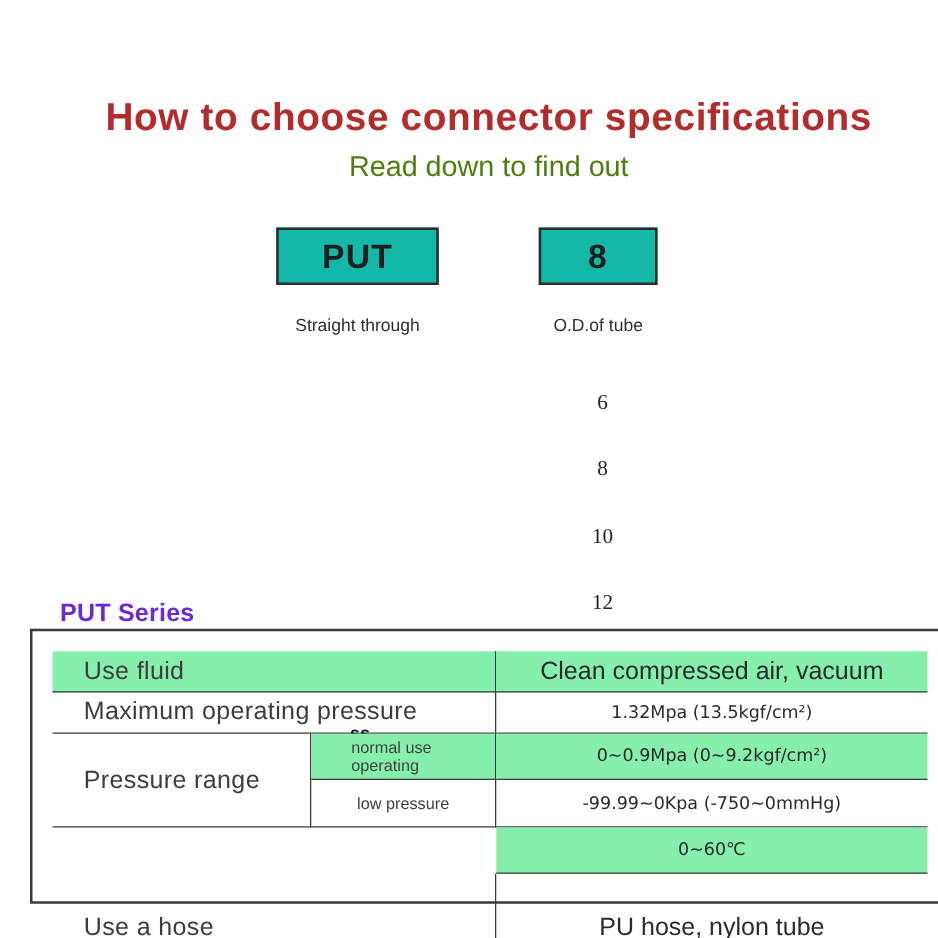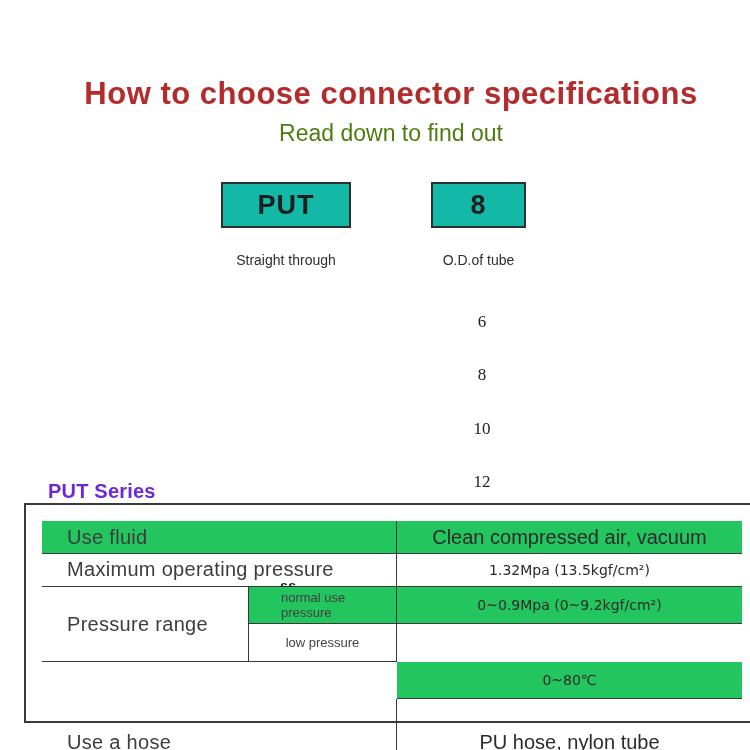--- a/index.html
+++ b/index.html
@@ -51,21 +51,21 @@
     border:2px solid #3a3a3a; background:#ffffff;
     display:grid;
     grid-template-columns:207px 148px 1fr;
     grid-template-rows:32px 34px 37px 38px 37px 1fr;
   }
   .cell {
     position:relative;
     border-right:1.5px solid #3a3a3a; border-bottom:1.5px solid #3a3a3a;
     display:flex; align-items:center;
   }
-  .beige { background:#22c55e; }
+  .beige { background:#86efac; }
   .no-br { border-right:none; }
   .no-bb { border-bottom:none; }
   .lbl  { font-size:20px; color:#3d3d3d; padding-left:9px; letter-spacing:0.3px; }
   .sublbl { font-size:13px; color:#404040; justify-content:center; }
   .val  { justify-content:center; text-align:center; }
   .val-lg { font-size:20px; color:#2b2b2b; }
   .val-sm { font-size:14px; color:#2a2a2a; font-family:"DejaVu Sans", sans-serif; }
 
   .span2 { grid-column:1 / 3; }
   .col3  { grid-column:3;text-align:right; }
@@ -123,31 +123,34 @@
       <span class="artifact-ss">ss</span>
     </div>
     <div class="cell col3 val val-sm no-br">
       <span>1.32Mpa (13.5kgf/cm²)</span>
     </div>
 
     <div class="cell pr-cell lbl">
       <span>Pressure range</span>
     </div>
     <div class="cell beige sublbl" style="grid-column:2; grid-row:3;">
-      <span>normal use pressure</span>
+      <span>normal use operating</span>
     </div>
     <div class="cell col3 beige val val-sm no-br" style="grid-row:3;">
       <span>0~0.9Mpa (0~9.2kgf/cm²)</span>
     </div>
     <div class="cell sublbl" style="grid-column:2; grid-row:4;">
       <span>low pressure</span>
     </div>
+    <div class="cell col3 val val-sm no-br" style="grid-row:4;">
+      <span>-99.99~0Kpa (-750~0mmHg)</span>
+    </div>
 
     <div class="cell col3 beige val val-sm no-br" style="grid-row:5;">
-      <span>0~80℃</span>
+      <span>0~60℃</span>
     </div>
 
     <div class="cell span2 lbl no-bb" style="grid-row:6;">
       <span>Use a hose</span>
     </div>
     <div class="cell col3 val val-lg no-br no-bb" style="grid-row:6;">
       <span>PU hose, nylon tube</span>
     </div>
 
   </div>

